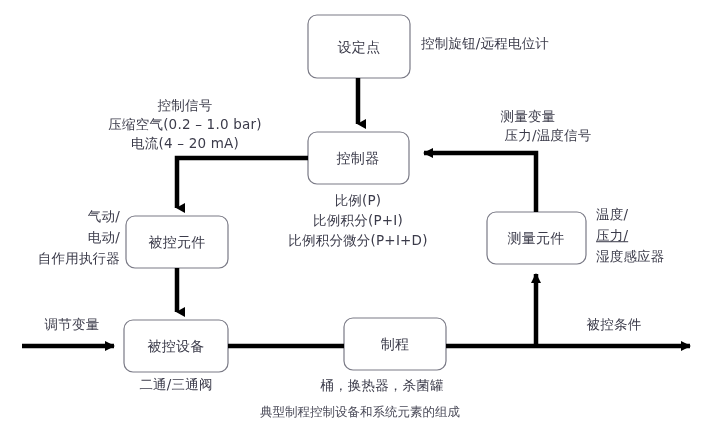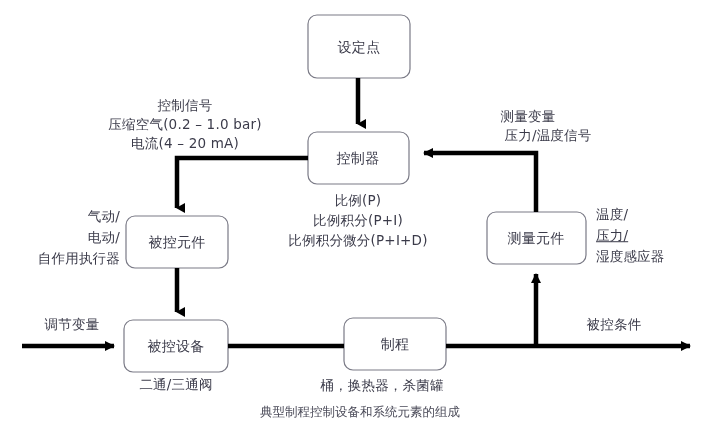--- a/index.html
+++ b/index.html
@@ -107,20 +107,21 @@
   <div class="node-label" style="left:358px; top:158px;">控制器</div>
 
   <div class="node-label" style="left:177px; top:242px;">被控元件</div>
 
   <div class="node-label" style="left:536px; top:238px;">测量元件</div>
 
   <div class="node-label" style="left:176px; top:346px;text-align:right;">被控设备</div>
 
   <div class="node-label" style="left:395px; top:344px;">制程</div>
 
+  <div class="ann left" style="left:421px; top:44px;">控制旋钮/远程电位计</div>
 
   <div class="ann center" style="left:185px; top:106px;">控制信号</div>
   <div class="ann center" style="left:185px; top:125px;">压缩空气(0.2 – 1.0 bar)</div>
   <div class="ann center" style="left:185px; top:144px;">电流(4 – 20 mA)</div>
 
   <div class="ann center" style="left:528px; top:117px;">测量变量</div>
   <div class="ann center" style="left:548px; top:136px;">压力/温度信号</div>
 
   <div class="ann right" style="left:120px; top:217px;">气动/</div>
   <div class="ann right" style="left:120px; top:238px;">电动/</div>

